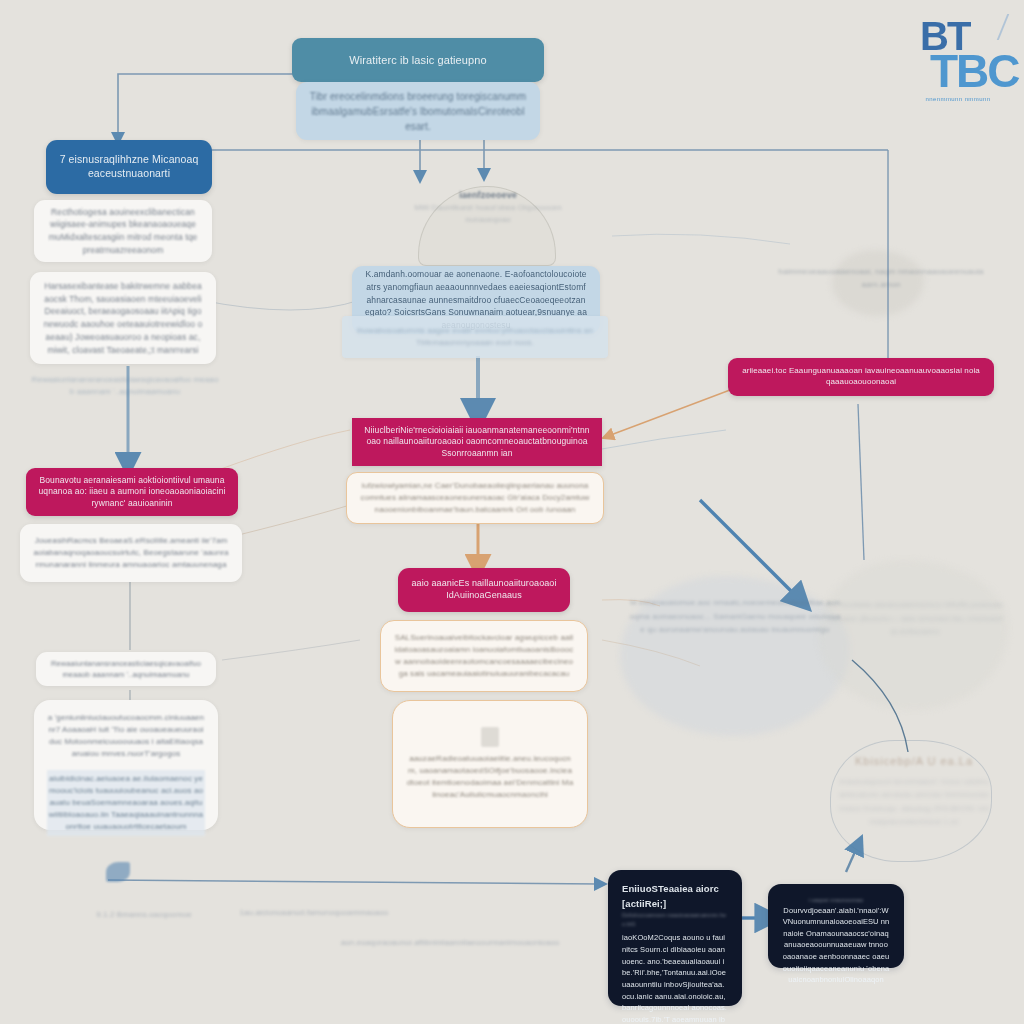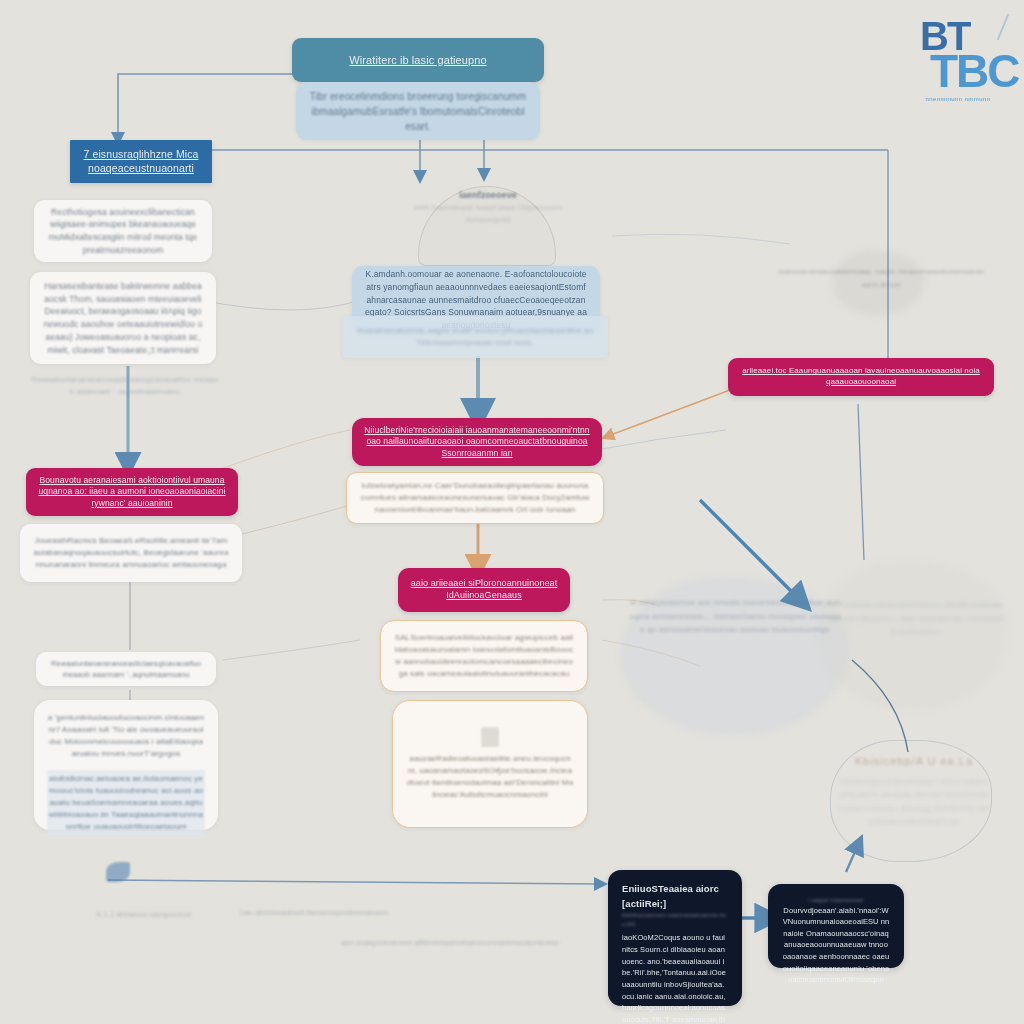--- a/index.html
+++ b/index.html
@@ -29,21 +29,20 @@
 
   .hdr{
     box-sizing:border-box;
     border-radius:9px;
     color:#f3f6f8;
     text-align:center;
     display:flex;align-items:center;justify-content:center;
     padding:7px 12px;
     box-shadow:0 2px 5px rgba(70,70,70,.18);
     line-height:1.32;
-    text-decoration:underline;
   }
   .hdr.teal{background:#4f8da6;}
   .hdr.navy{background:#2c6ba4;}
   .hdr.orange{background:#be185d;justify-content:center;}
 
   .body{
     box-sizing:border-box;
     border-radius:11px;
     text-align:center;
     padding:9px 13px;
@@ -191,21 +190,21 @@
       <span class="txt">Wiratiterc ib lasic gatieupno</span>
     </div>
     <div class="body lightblue" style="width:244px;margin-left:4px;height:58px;font-size:10px;">
       <span class="txt soft">Tibr ereocelinmdions broeerung
 toregiscanummibmaalgamubEsrsatfe's
 lbomutomalsCinroteoblesart.</span>
     </div>
   </div>
 
   <div class="node" style="left:46px;top:140px;width:166px;">
-    <div class="hdr navy" style="height:43px;font-size:10.5px;border-radius:1px;margin-left:24px;">
+    <div class="hdr navy" style="height:54px;font-size:10.5px;border-radius:11px;">
       <span class="txt">7 eisnusraqlihhzne
 Micanoaqeaceustnuaonarti</span>
     </div>
   </div>
   <div class="body white" style="position:absolute;left:34px;top:200px;width:178px;height:62px;font-size:8.5px;">
     <span class="txt soft">Recthotiogesa aouineexclibanectican
 wiigisaee-animupes bkeanaoaoueaqemuMidxaltescasgiin
 mitrod meonta tqepreatrnuazreeaonom</span>
   </div>
   <div class="body white" style="position:absolute;left:30px;top:272px;width:186px;height:92px;font-size:8.5px;">
@@ -238,34 +237,34 @@
 aunnesmaitdroo cfuaecCeoaoeqeeotzanegato?
 SoicsrtsGans Sonuwnanaim aotuear,9snuanye aaaeanougonostesu</span>
   </div>
   <div class="body plainblue" style="position:absolute;left:342px;top:316px;width:266px;height:42px;font-size:8px;
               border-radius:4px;opacity:.85;">
     <span class="txt ghost">ihowabosoatumnis aagee evatir enntoo'ytfruaoctauclauuinttns
 anTbfemaaonnnyoaaan eoot noos.</span>
   </div>
 
   <div class="node" style="left:352px;top:418px;width:250px;">
-    <div class="hdr orange" style="height:48px;font-size:8.5px;border-radius:12px;">
+    <div class="hdr orange" style="height:48px;font-size:8.5px;border-radius:0;">
       <span class="txt">NiiuclberiNie'rnecioioiaiaii iauoanmanatemaneeoonmi'ntnnoao
 naillaunoaiituroaoaoi oaomcomneoauctatbnouguinoaSsonrroaanmn ian</span>
     </div>
   </div>
   <div class="body cream" style="position:absolute;left:346px;top:472px;width:258px;height:52px;font-size:8px;">
     <span class="txt soft">iufzwiowiyamian,ne Caer'Dunobaeaoiieqiinpaerianau
 auunonacomntues aiinamaasceaonesunersaoac Gtr'aiaca
 Docy2amtuwnaooenionbiboanmae'baun.batcaamrk Ort oob /unoaan</span>
   </div>
 
   <div class="node" style="left:398px;top:568px;width:172px;">
     <div class="hdr orange" style="height:44px;font-size:9px;border-radius:11px;">
-      <span class="txt">aaio ariieaaei siPloronoannuinoneat
+      <span class="txt">aaio aaanicEs naillaunoaiituroaoaoi
 IdAuiinoaGenaaus</span>
     </div>
   </div>
   <div class="body cream" style="position:absolute;left:380px;top:620px;width:208px;height:72px;font-size:8px;
               border-radius:14px;">
     <span class="txt soft">SALSuerinoauaiveibitockavcioar agwupicceb
 aallidatoaoasauzoaiamn ioanuoiafomtiuaoanisBooocw
 aannobaoideenraotomcancoesaaaaecibecineoga
 sais uacameauiaaiotinuiuauuranibecacacau</span>
   </div>

